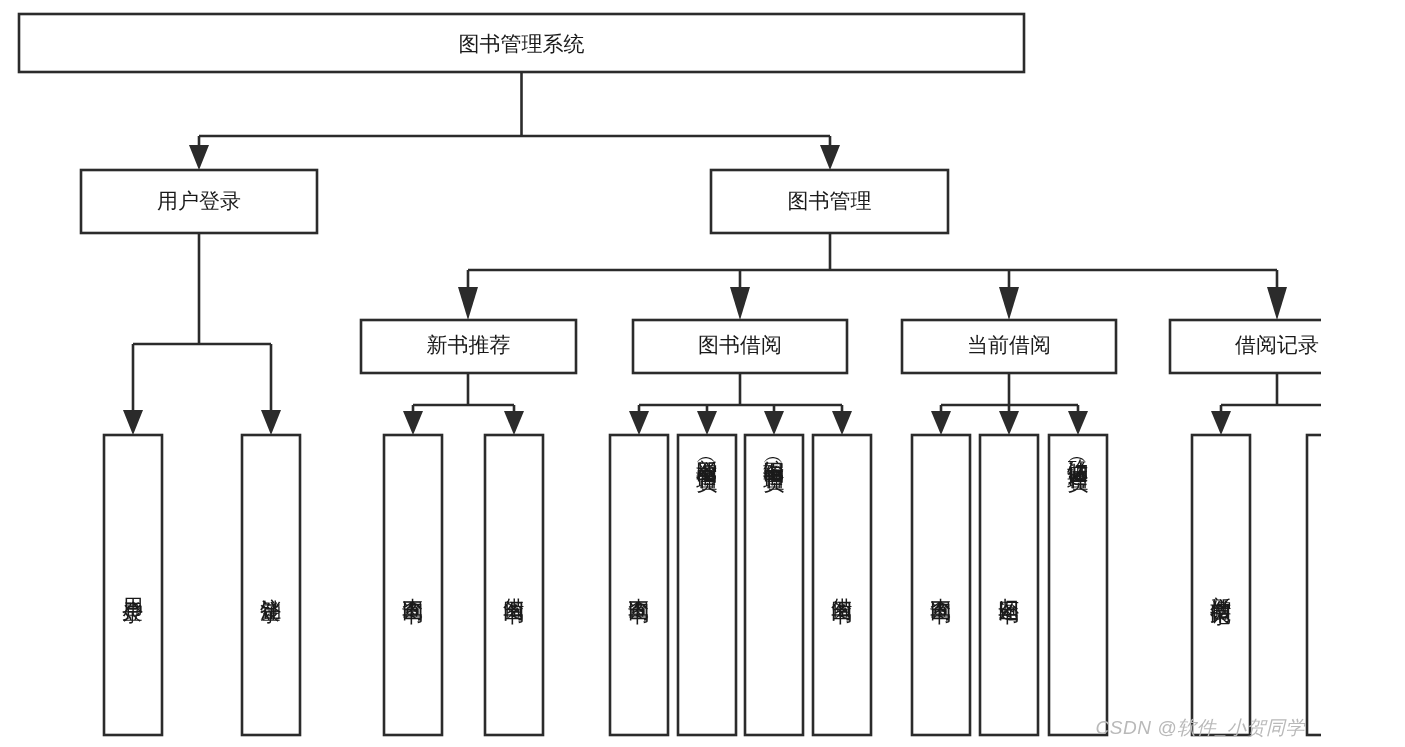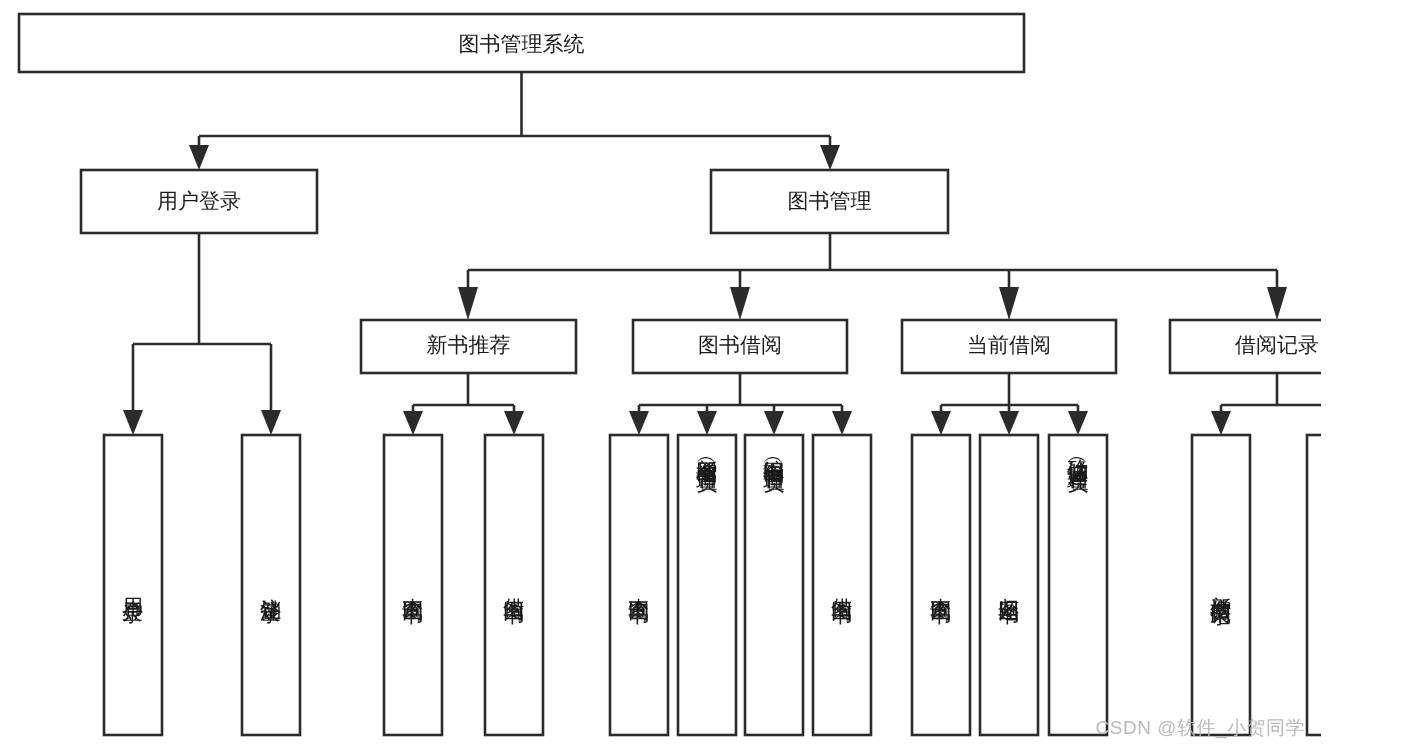--- a/index.html
+++ b/index.html
@@ -68,20 +68,21 @@
   }
   .watermark {
     position: absolute;
     right: 16px;
     bottom: 6px;
     font-family: "Liberation Sans", "DejaVu Sans", sans-serif;
     font-size: 19px;
     color: #b9b9b9;
     letter-spacing: 0.5px;
     user-select: none;
+    font-style: italic;
   }
 </style>
 </head>
 <body>
 
 <div id="diagram-root">
 
   <svg id="flow-svg" viewBox="0 0 1405 747" xmlns="http://www.w3.org/2000/svg">
 
     <g>

